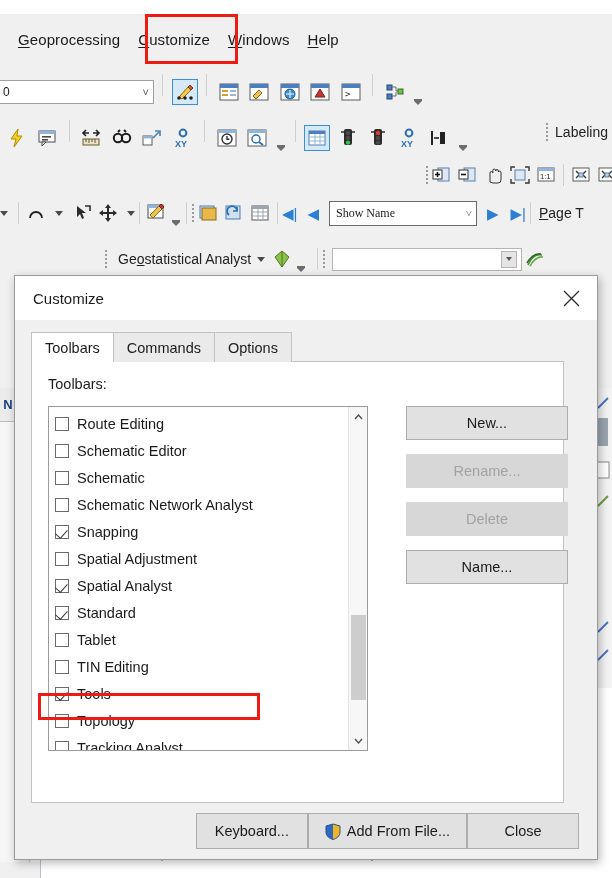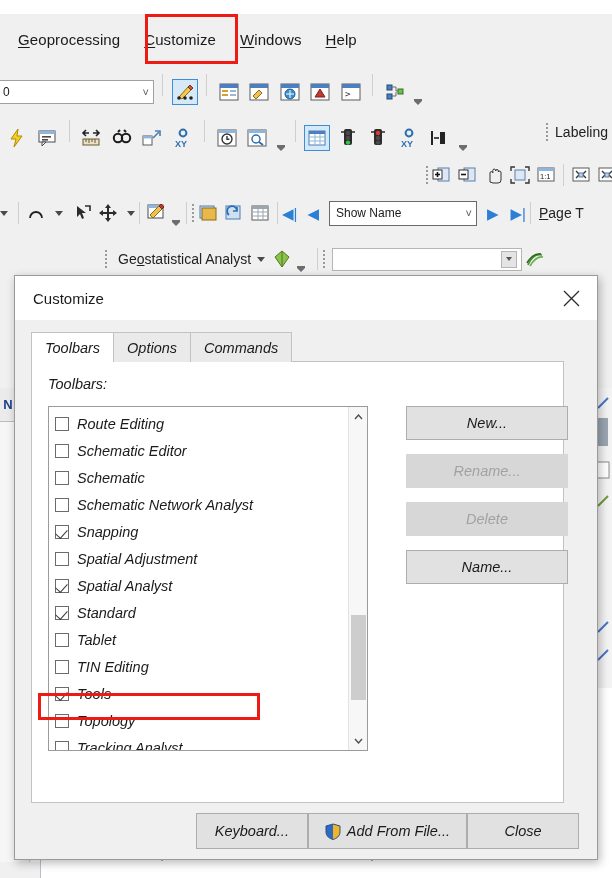--- a/index.html
+++ b/index.html
@@ -13,21 +13,21 @@
   }
   #app { position: relative; width: 612px; height: 878px; background: #f0f0f0; }
 
   
   .top-white { position:absolute; left:0; top:0; width:612px; height:14px; background:#ffffff; }
 
   
   .menubar {
     position:absolute; left:0; top:14px; width:612px; height:50px;
     background:#f0f0f0; display:flex; align-items:center;
-    padding-left:18px; gap:24px;
+    padding-left:18px; gap:18px;
   }
   .menu-item {
     font-size:15px; color:#1a1a1a; cursor:default; letter-spacing:.1px;
     white-space:nowrap; line-height:1;
   }
   .menu-item u { text-decoration: underline; text-underline-offset:2px; }
 
   
   .redbox { position:absolute; border:3px solid #ee1b14; pointer-events:none; z-index:60; }
   #redbox-customize { left:145px; top:14px; width:93px; height:50px; }
@@ -65,21 +65,21 @@
   .combo {
     display:inline-flex; align-items:center; justify-content:space-between;
     height:24px; background:#fff; border:1px solid #a0a0a0;
     font-size:12px; color:#1a1a1a; padding:0 4px 0 6px; vertical-align:middle;
   }
   .combo .cv { white-space:nowrap; overflow:hidden; }
   .caret { width:0;height:0;border-left:4px solid transparent;border-right:4px solid transparent;
            border-top:5px solid #4a4a4a; margin-left:6px; }
   .caret-thin { color:#555; font-size:11px; margin-left:8px; }
 
-  .mono { font-family:Liberation Sans, sans-serif; font-size:12px; }
+  .mono { font-family:Liberation Serif, serif; font-size:12px; }
 
   .tb-label { font-size:14px; color:#222; white-space:nowrap; vertical-align:middle; }
 
   
   .navarrow { color:#2b7fd4; font-size:15px; line-height:1; display:inline-block; vertical-align:middle; }
 
   
   .toc-tab {
     position:absolute; left:0; top:388px; width:17px; height:34px;
     background:#ebebeb; border-right:1px solid #bcbcbc; border-bottom:1px solid #bcbcbc;
@@ -114,21 +114,21 @@
     height:44px; background:#ffffff; display:flex; align-items:center;
     padding-left:18px; position:relative;
   }
   .dlg-title .t { font-size:15px; color:#1b1b1b; }
   .dlg-close {
     position:absolute; right:0; top:0; width:52px; height:44px;
     display:flex; align-items:center; justify-content:center; cursor:default;
   }
   .dlg-close svg { display:block; }
 
-  .dlg-body { padding:12px 33px 0 16px; height:541px; position:relative;font-style:italic; }
+  .dlg-body { padding:12px 33px 0 16px; height:541px; position:relative; }
 
   
   .tabs { display:flex; align-items:flex-end; height:30px; position:relative; z-index:3; }
   .tab {
     height:30px; padding:0 13px; display:flex; align-items:center;
     font-size:14.5px; color:#1b1b1b; background:#eaeaea;
     border:1px solid #c2c2c2; border-bottom:none; margin-right:-1px;
     cursor:default;
   }
   .tab.sel { background:#ffffff; border-color:#c2c2c2; position:relative; z-index:4; }
@@ -596,24 +596,24 @@
       </div>
     </div>
 
     <div class="dlg-body">
 
       <div class="tabs">
         <div class="tab sel">
           <span>Toolbars</span>
         </div>
         <div class="tab">
-          <span>Options</span>
+          <span>Commands</span>
         </div>
         <div class="tab">
-          <span>Commands</span>
+          <span>Options</span>
         </div>
       </div>
 
       <div class="tabpanel">
         <div class="panel-label">Toolbars:</div>
 
         <div class="listwrap">
           <div class="list" id="toolbar-list">
               <div class="li">
                 <span class="cb"></span>

